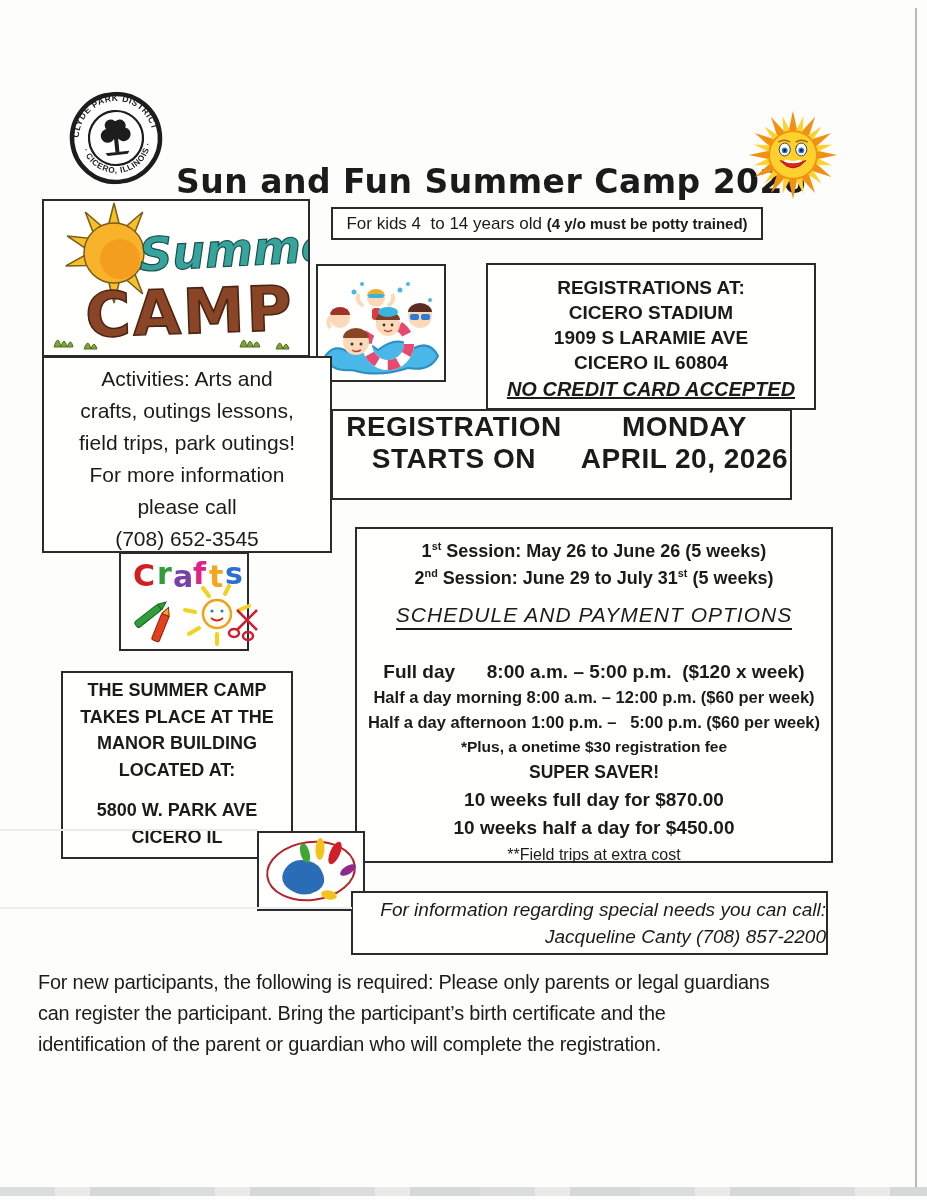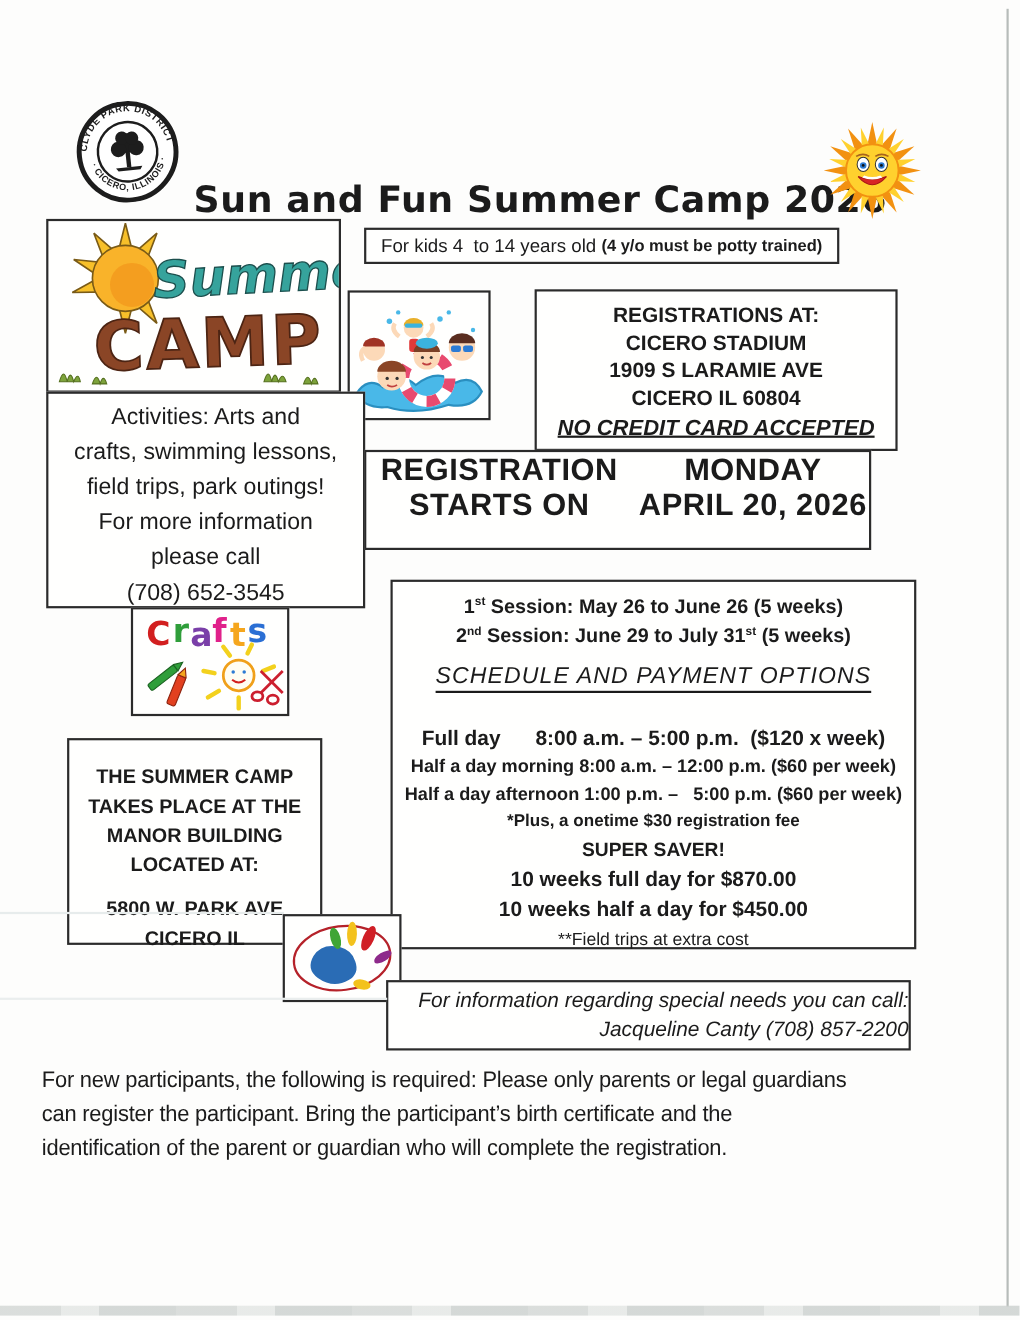--- a/index.html
+++ b/index.html
@@ -22,38 +22,38 @@
   
   .kidsart-box{left:316px;top:264px;width:130px;height:118px;}
   
   .reg-box{left:486px;top:251px;width:330px;height:147px;padding-top:10px;margin-top:12px;}
   .reg-box div{font-size:19px;font-weight:bold;line-height:25px;}
   .reg-warning{font-style:italic;text-decoration:underline;font-size:20px !important;margin-top:2px;}
   
   .act-box{left:42px;top:356px;width:290px;height:197px;padding-top:5px;}
   .act-box div{font-size:21px;line-height:32px;}
   
-  .crafts-box{left:119px;top:552px;width:144px;height:99px;}
+  .crafts-box{left:119px;top:552px;width:130px;height:99px;}
   
   .regstart-box{left:331px;top:409px;width:461px;height:91px;display:flex;flex-direction:row;
                 justify-content:center;gap:4px;}
   .regstart-box div{font-size:28px;font-weight:bold;text-align:center;letter-spacing:.5px;}
   
   .sched-box{left:355px;top:527px;width:478px;height:336px;padding-top:9px;}
   .sched-session{font-size:18px;font-weight:bold;line-height:27px;}
   .sched-heading{display:inline-block;font-size:21px;font-style:italic;letter-spacing:1px;
                  border-bottom:2px solid #1b1b1b;margin:11px 0 29px 0;padding-bottom:1px;}
   .sched-fullday{font-size:19px;font-weight:bold;line-height:26px;}
   .sched-half{font-size:16.5px;font-weight:bold;line-height:25px;}
   .sched-fee{font-size:15.5px;font-weight:bold;line-height:24px;}
   .sched-saver{font-size:17.5px;font-weight:bold;line-height:27px;}
   .sched-saverline{font-size:19px;font-weight:bold;line-height:28px;}
   .sched-fieldtrips{font-size:16px;line-height:26px;}
   
-  .manor-box{left:61px;top:671px;width:232px;height:188px;padding-top:20px;}
+  .manor-box{left:61px;top:671px;width:232px;height:188px;padding-top:4px;}
   .manor-box div{font-size:18px;font-weight:bold;line-height:26.5px;}
   .manor-gap{height:14px;}
   
   .hand-box{left:257px;top:831px;width:108px;height:80px;}
   
   .special-box{left:351px;top:891px;width:477px;height:64px;display:flex;flex-direction:column;
                justify-content:center;gap:1px;}
   .special-box div{font-size:19px;font-style:italic;text-align:right;line-height:26px;}
   
   .footer{left:38px;top:966px;width:830px;transform:scaleX(.97);transform-origin:left top;}
@@ -274,21 +274,21 @@
 <div class="box reg-box center">
   <div>REGISTRATIONS AT:</div>
   <div>CICERO STADIUM</div>
   <div>1909 S LARAMIE AVE</div>
   <div>CICERO IL 60804</div>
   <div class="reg-warning">NO CREDIT CARD ACCEPTED</div>
 </div>
 
 <div class="box act-box center">
   <div>Activities: Arts and</div>
-  <div>crafts, swimming lessons,</div>
+  <div>crafts, outings lessons,</div>
   <div>field trips, park outings!</div>
   <div>For more information</div>
   <div>please call</div>
   <div>(708) 652-3545</div>
 </div>
 
 <div class="box regstart-box">
   <div>REGISTRATION STARTS ON</div>
   <div>MONDAY APRIL 20, 2026</div>
 </div>

